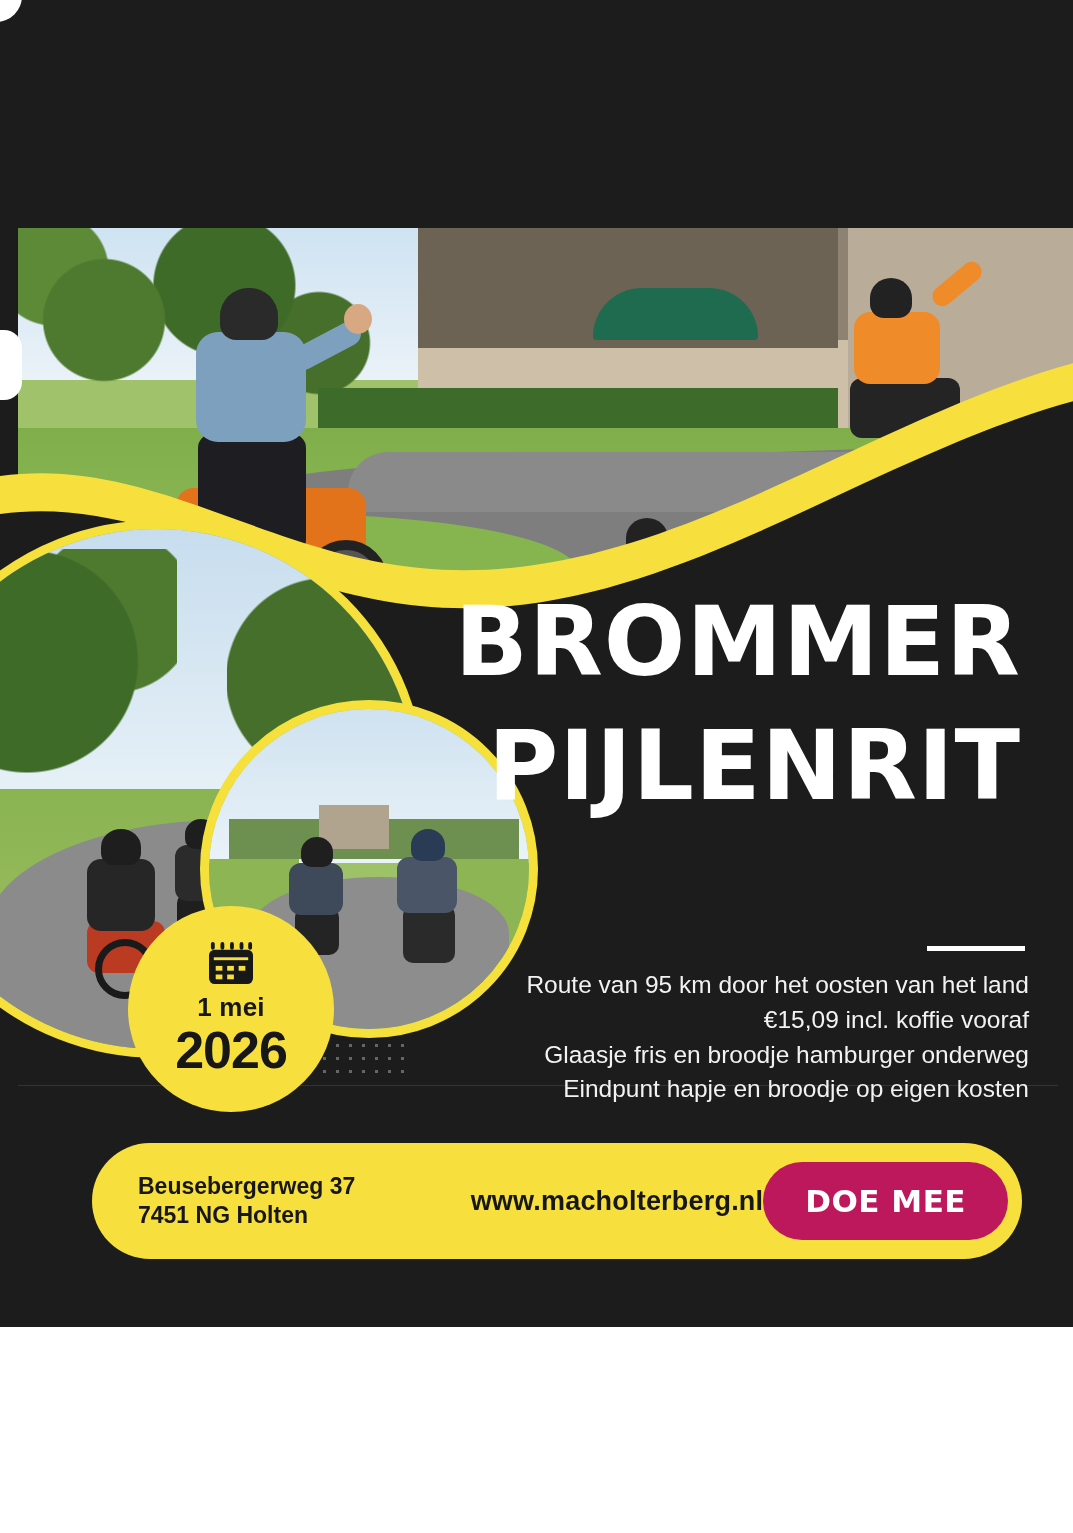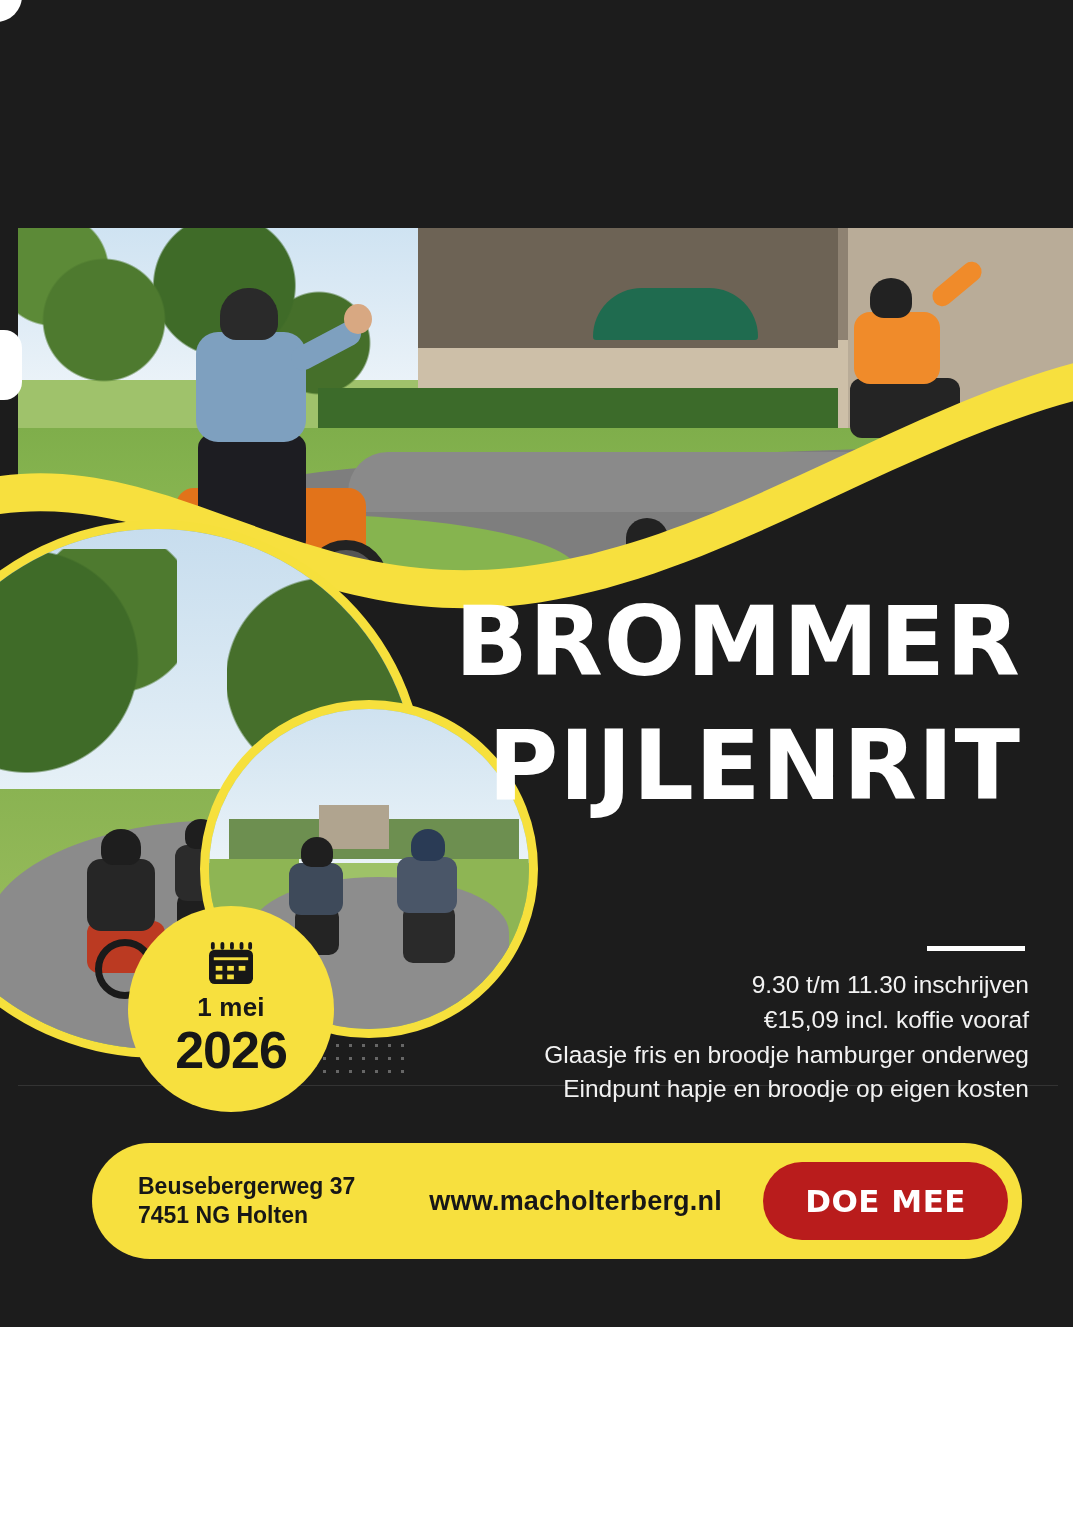--- a/index.html
+++ b/index.html
@@ -321,25 +321,25 @@
     font-size: 23px;
     line-height: 1.25;
     text-align: left;
     width: 250px;
   }
   .site {
     color: #171717;
     font-weight: 700;
     font-size: 27px;
     flex: 1;
-    text-align: center;
+    text-align: right;
     letter-spacing: .2px;
   }
   .cta {
-    background: #b91c1c;
+    background: #be185d;
     color: #ffffff;
     border: none;
     border-radius: 44px;
     padding: 0 42px;
     height: 78px;
     font-family: "DejaVu Sans", sans-serif;
     font-weight: 700;
     font-size: 31px;
     letter-spacing: .5px;
     cursor: pointer;
@@ -477,21 +477,21 @@
     </div>
 
     <div class="title-wrap">
       <span class="title-line">BROMMER</span>
       <span class="title-line second">PIJLENRIT</span>
     </div>
 
     <div class="rule"></div>
 
     <div class="details">
-      <div>9.30 t/m 11.30 inschrijven</div>
+      <div>Route van 95 km door het oosten van het land</div>
       <div>€15,09 incl. koffie vooraf</div>
       <div>Glaasje fris en broodje hamburger onderweg</div>
       <div>Eindpunt hapje en broodje op eigen kosten</div>
     </div>
 
     <div class="hairline"></div>
     <div class="tiny-print"></div>
 
     <div class="footer-bar">
       <div class="addr">

